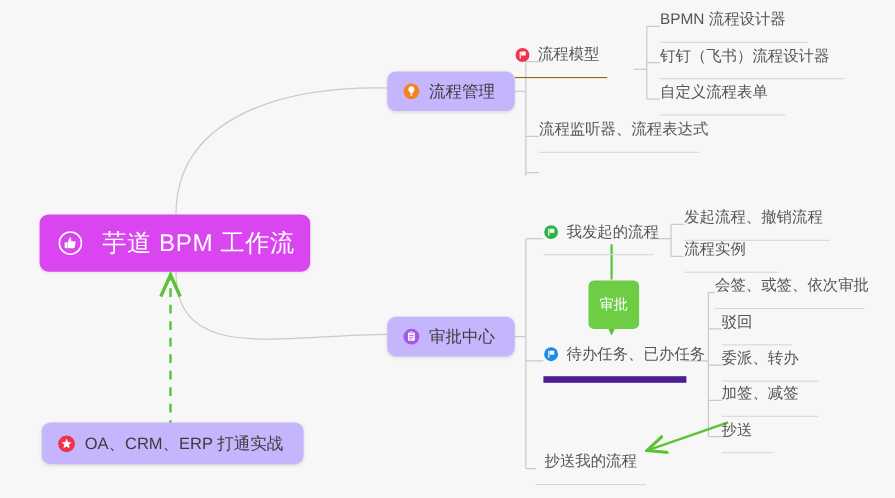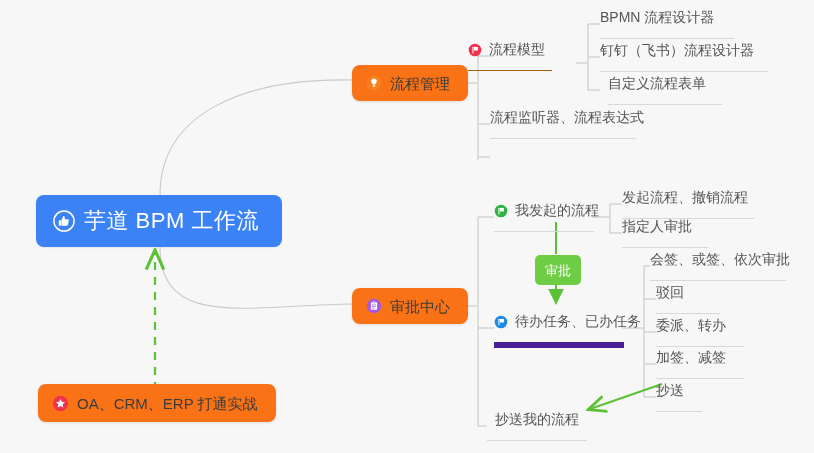--- a/index.html
+++ b/index.html
@@ -9,36 +9,36 @@
     font-family:"Liberation Sans","DejaVu Sans",sans-serif;
     overflow:hidden;
     position:relative;
   }
   #canvas{position:absolute;left:0;top:0;width:814px;height:453px;}
   #edges{position:absolute;left:0;top:0;width:814px;height:453px;pointer-events:none;}
 
   
   .root-node{
     position:absolute;
-    display:flex;align-items:center;gap:9px;
-    background:#3b82f6;
+    display:flex;align-items:center;gap:18px;
+    background:#d946ef;
     border-radius:8px;
     padding:13px 20px 13px 17px;
     box-sizing:border-box;
     box-shadow:0 1px 2px rgba(0,0,0,.07);
   }
   .root-label{
     color:#ffffff;font-size:22px;letter-spacing:.5px;white-space:nowrap;line-height:1;
   }
 
   
   .card{
     position:absolute;
     display:flex;align-items:center;gap:8px;
-    background:#f97316;
+    background:#c4b5fd;
     border-radius:8px;
     padding:9px 18px 9px 14px;
     box-sizing:border-box;
     box-shadow:0 1px 3px rgba(0,0,0,.10);
     white-space:nowrap;
   }
   .card-label{font-size:15px;color:#3c3c3c;line-height:1;}
 
   
   .topic{
@@ -48,21 +48,21 @@
     padding-bottom:13px;
     box-sizing:border-box;
   }
   .topic-label{font-size:14px;color:#555555;line-height:1.1;}
 
   
   .badge{
     position:absolute;
     background:#6fcc45;
     border-radius:5px;
-    padding:6px 10px;
+    padding:13px 10px;
     box-sizing:border-box;
     white-space:nowrap;
   }
   .badge-label{color:#ffffff;font-size:13px;line-height:1;}
 
   
   .ic{display:inline-block;flex:none;line-height:0;}
   .ic svg{display:block;}
 </style>
 </head>
@@ -183,21 +183,21 @@
   </div>
 
   <div class="topic" style="left:600px;top:10px;border-bottom:1px solid #d8d8d8;width:134px;">
     <span class="topic-label">BPMN 流程设计器</span>
   </div>
 
   <div class="topic" style="left:600px;top:43px;border-bottom:1px solid #d8d8d8;width:168px;">
     <span class="topic-label">钉钉（飞书）流程设计器</span>
   </div>
 
-  <div class="topic" style="left:600px;top:76px;border-bottom:1px solid #d8d8d8;width:114px;margin-left:8px;">
+  <div class="topic" style="left:600px;top:76px;border-bottom:1px solid #d8d8d8;width:114px;">
     <span class="topic-label">自定义流程表单</span>
   </div>
 
   <div class="topic" style="left:490px;top:110px;border-bottom:1px solid #d8d8d8;width:146px;">
     <span class="topic-label">流程监听器、流程表达式</span>
   </div>
 
 
   <div class="topic" style="left:494px;top:203px;border-bottom:1px solid #d8d8d8;width:100px;">
     <span class="ic">
@@ -208,21 +208,21 @@
       </svg>
     </span>
     <span class="topic-label">我发起的流程</span>
   </div>
 
   <div class="topic" style="left:622px;top:190px;border-bottom:1px solid #d8d8d8;width:132px;">
     <span class="topic-label">发起流程、撤销流程</span>
   </div>
 
   <div class="topic" style="left:622px;top:219px;border-bottom:1px solid #d8d8d8;width:86px;">
-    <span class="topic-label">指定人审批</span>
+    <span class="topic-label">流程实例</span>
   </div>
 
   <div class="topic" style="left:494px;top:314px;border-bottom:6px solid #4c1d95;width:130px;">
     <span class="ic">
       <svg width="14" height="14" viewBox="0 0 20 20">
         <circle cx="10" cy="10" r="9" fill="#1b8ae8"></circle>
         <rect x="6.3" y="5.3" width="1.5" height="9.6" rx="0.6" fill="#ffffff"></rect>
         <path d="M8.3 5.6 H14.2 V10.7 H8.3 z" fill="#ffffff"></path>
       </svg>
     </span>

